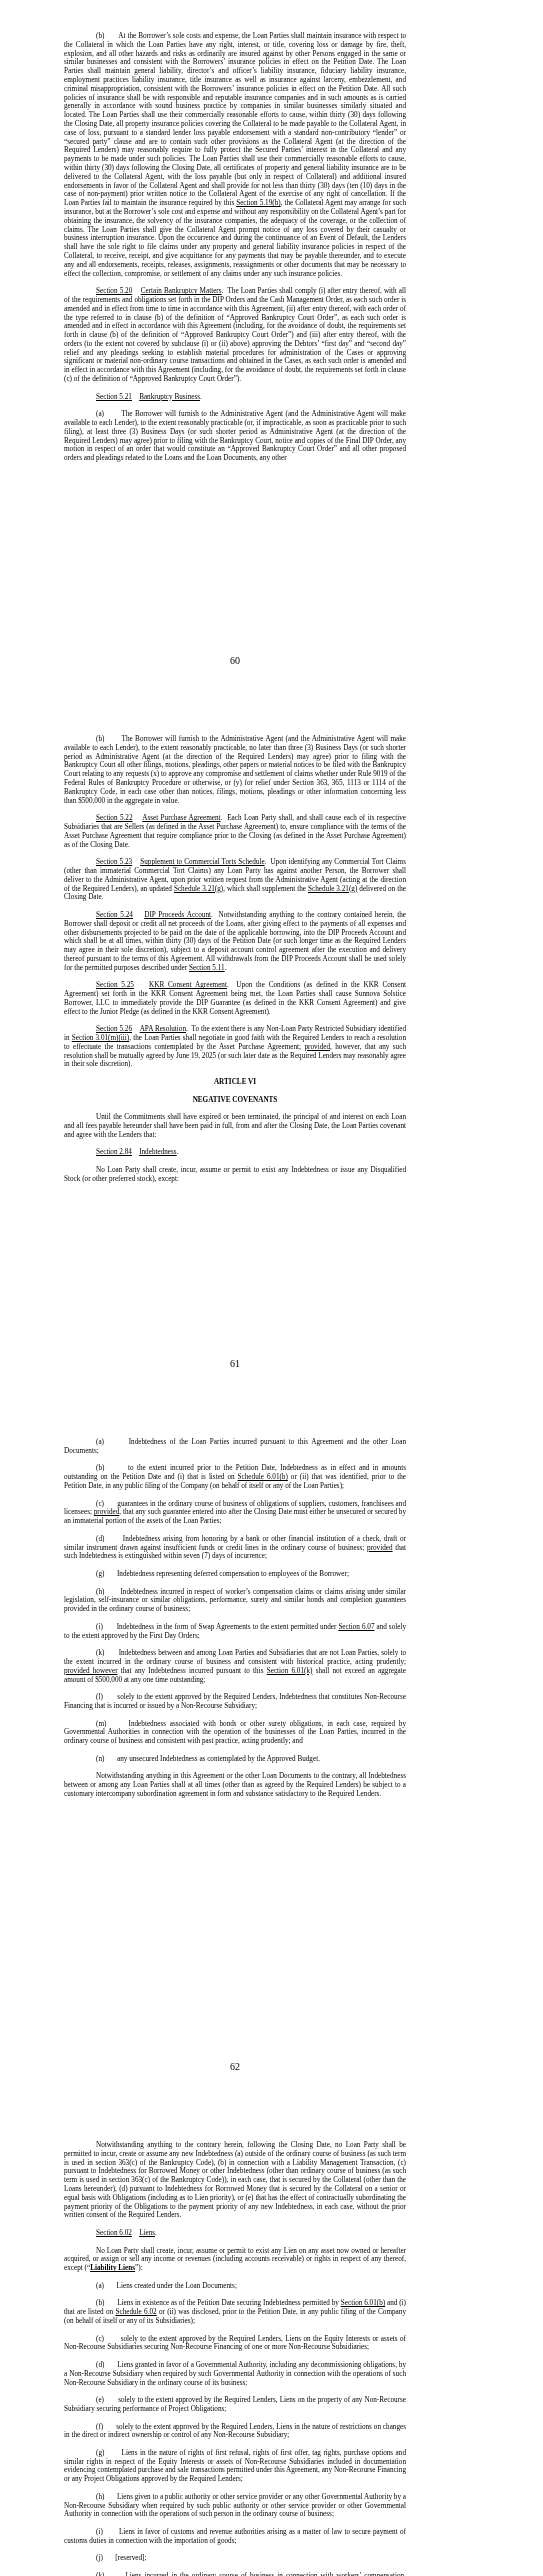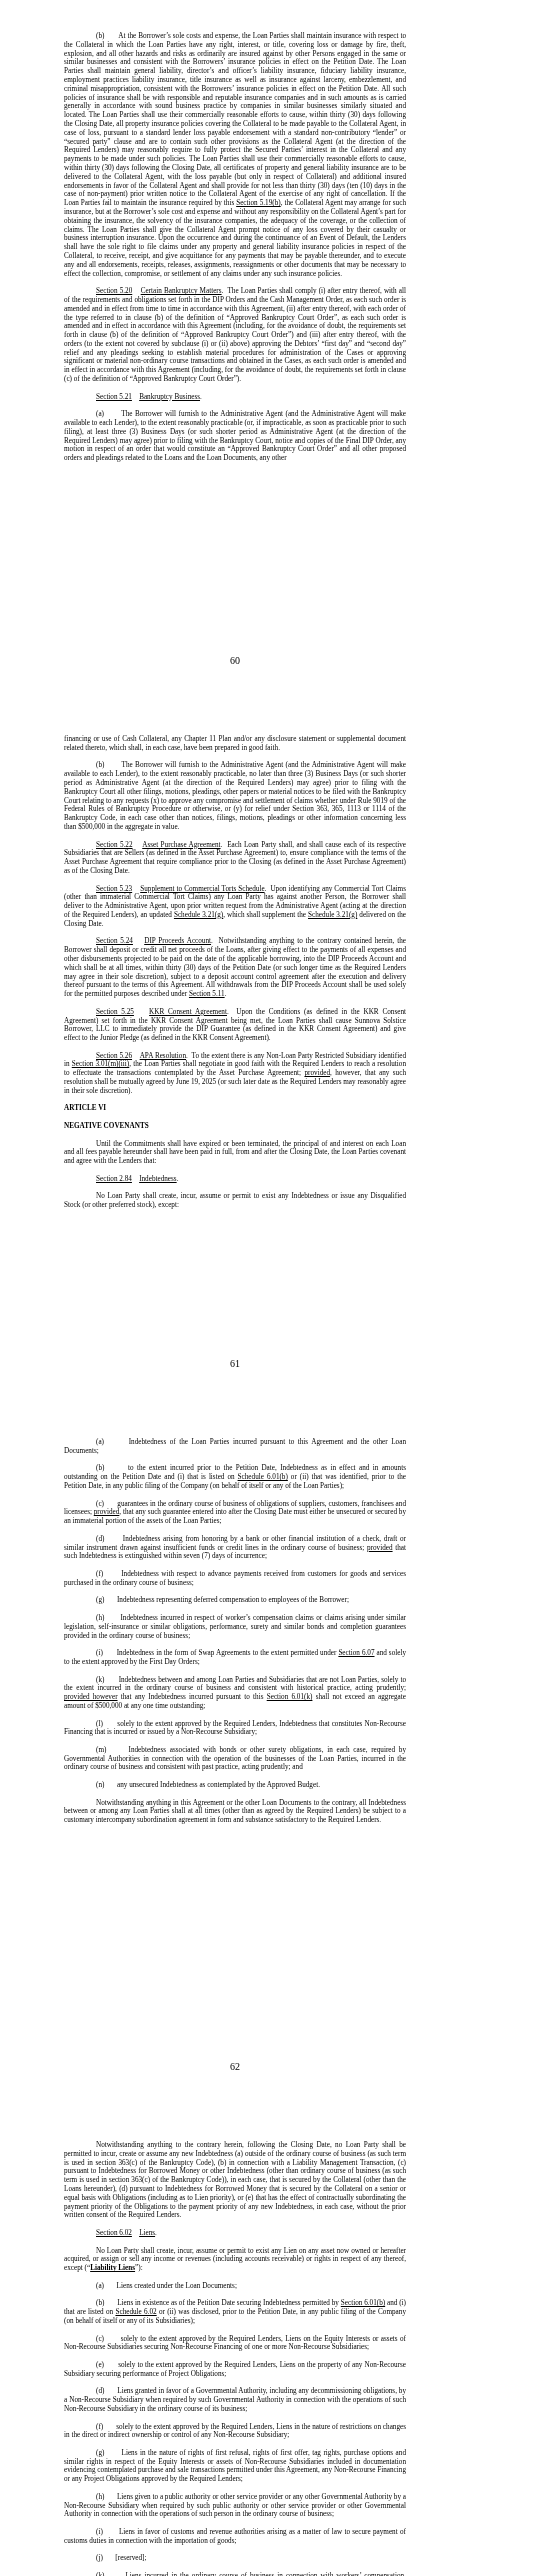--- a/index.html
+++ b/index.html
@@ -16,21 +16,21 @@
     font-size: 7.2px;
     line-height: 8.8px;
     color: #000000;
   }
   .para {
     margin: 0 0 8.8px 0;
     text-align: justify;
     text-indent: 32px;
   }
   .para.noindent { text-indent: 0; }
-  .para.center { text-align: left; text-indent: 0; margin-bottom: 8.8px; }
+  .para.center { text-align: center; text-indent: 0; margin-bottom: 8.8px; }
   .b { font-weight: bold; }
   .u { text-decoration: underline; }
   .i { }
   .page-number {
     position: absolute;
     bottom: 37px;
     left: 0;
     width: 100%;
     text-align: center;
     font-family: "Liberation Serif", "DejaVu Serif", serif;
@@ -46,63 +46,61 @@
       <div class="page-content">
         <p class="para"><span>(b)&nbsp;&nbsp;&nbsp;&nbsp;&nbsp;&nbsp;&nbsp;At the Borrower’s sole costs and expense, the Loan Parties shall maintain insurance with respect to the Collateral in which the Loan Parties have any right, interest, or title, covering loss or damage by fire, theft, explosion, and all other hazards and risks as ordinarily are insured against by other Persons engaged in the same or similar businesses and consistent with the Borrowers’ insurance policies in effect on the Petition Date. The Loan Parties shall maintain general liability, director’s and officer’s liability insurance, fiduciary liability insurance, employment practices liability insurance, title insurance as well as insurance against larceny, embezzlement, and criminal misappropriation, consistent with the Borrowers’ insurance policies in effect on the Petition Date. All such policies of insurance shall be with responsible and reputable insurance companies and in such amounts as is carried generally in accordance with sound business practice by companies in similar businesses similarly situated and located. The Loan Parties shall use their commercially reasonable efforts to cause, within thirty (30) days following the Closing Date, all property insurance policies covering the Collateral to be made payable to the Collateral Agent, in case of loss, pursuant to a standard lender loss payable endorsement with a standard non-contributory “lender” or “secured party” clause and are to contain such other provisions as the Collateral Agent (at the direction of the Required Lenders) may reasonably require to fully protect the Secured Parties’ interest in the Collateral and any payments to be made under such policies. The Loan Parties shall use their commercially reasonable efforts to cause, within thirty (30) days following the Closing Date, all certificates of property and general liability insurance are to be delivered to the Collateral Agent, with the loss payable (but only in respect of Collateral) and additional insured endorsements in favor of the Collateral Agent and shall provide for not less than thirty (30) days (ten (10) days in the case of non-payment) prior written notice to the Collateral Agent of the exercise of any right of cancellation. If the Loan Parties fail to maintain the insurance required by this </span><span class="u">Section 5.19(b)</span><span>, the Collateral Agent may arrange for such insurance, but at the Borrower’s sole cost and expense and without any responsibility on the Collateral Agent’s part for obtaining the insurance, the solvency of the insurance companies, the adequacy of the coverage, or the collection of claims. The Loan Parties shall give the Collateral Agent prompt notice of any loss covered by their casualty or business interruption insurance. Upon the occurrence and during the continuance of an Event of Default, the Lenders shall have the sole right to file claims under any property and general liability insurance policies in respect of the Collateral, to receive, receipt, and give acquittance for any payments that may be payable thereunder, and to execute any and all endorsements, receipts, releases, assignments, reassignments or other documents that may be necessary to effect the collection, compromise, or settlement of any claims under any such insurance policies.</span></p>
         <p class="para"><span class="u">Section 5.20</span><span>&nbsp;&nbsp;&nbsp;&nbsp;</span><span class="u">Certain Bankruptcy Matters</span><span>.&nbsp; The Loan Parties shall comply (i) after entry thereof, with all of the requirements and obligations set forth in the DIP Orders and the Cash Management Order, as each such order is amended and in effect from time to time in accordance with this Agreement, (ii) after entry thereof, with each order of the type referred to in clause (b) of the definition of “Approved Bankruptcy Court Order”, as each such order is amended and in effect in accordance with this Agreement (including, for the avoidance of doubt, the requirements set forth in clause (b) of the definition of “Approved Bankruptcy Court Order”) and (iii) after entry thereof, with the orders (to the extent not covered by subclause (i) or (ii) above) approving the Debtors’ “first day” and “second day” relief and any pleadings seeking to establish material procedures for administration of the Cases or approving significant or material non-ordinary course transactions and obtained in the Cases, as each such order is amended and in effect in accordance with this Agreement (including, for the avoidance of doubt, the requirements set forth in clause (c) of the definition of “Approved Bankruptcy Court Order”).</span></p>
         <p class="para"><span class="u">Section 5.21</span><span>&nbsp;&nbsp;&nbsp;&nbsp;</span><span class="u">Bankruptcy Business</span><span>.</span></p>
         <p class="para"><span>(a)&nbsp;&nbsp;&nbsp;&nbsp;&nbsp;&nbsp;&nbsp;The Borrower will furnish to the Administrative Agent (and the Administrative Agent will make available to each Lender), to the extent reasonably practicable (or, if impracticable, as soon as practicable prior to such filing), at least three (3) Business Days (or such shorter period as Administrative Agent (at the direction of the Required Lenders) may agree) prior to filing with the Bankruptcy Court, notice and copies of the Final DIP Order, any motion in respect of an order that would constitute an “Approved Bankruptcy Court Order” and all other proposed orders and pleadings related to the Loans and the Loan Documents, any other</span></p>
       </div>
       <div class="page-number">60</div>
     </div>
     <div class="page">
       <div class="page-content">
-        <p class="para noindent"><span>financing or use of Cash Collateral, any Chapter 11 Plan and/or any disclosure statement or supplemental document related thereto, which shall, in each case, have been prepared in good faith.</span></p>
         <p class="para"><span>(b)&nbsp;&nbsp;&nbsp;&nbsp;&nbsp;&nbsp;&nbsp;The Borrower will furnish to the Administrative Agent (and the Administrative Agent will make available to each Lender), to the extent reasonably practicable, no later than three (3) Business Days (or such shorter period as Administrative Agent (at the direction of the Required Lenders) may agree) prior to filing with the Bankruptcy Court all other filings, motions, pleadings, other papers or material notices to be filed with the Bankruptcy Court relating to any requests (x) to approve any compromise and settlement of claims whether under Rule 9019 of the Federal Rules of Bankruptcy Procedure or otherwise, or (y) for relief under Section 363, 365, 1113 or 1114 of the Bankruptcy Code, in each case other than notices, filings, motions, pleadings or other information concerning less than $500,000 in the aggregate in value.</span></p>
         <p class="para"><span class="u">Section 5.22</span><span>&nbsp;&nbsp;&nbsp;&nbsp;</span><span class="u">Asset Purchase Agreement</span><span>.&nbsp; Each Loan Party shall, and shall cause each of its respective Subsidiaries that are Sellers (as defined in the Asset Purchase Agreement) to, ensure compliance with the terms of the Asset Purchase Agreement that require compliance prior to the Closing (as defined in the Asset Purchase Agreement) as of the Closing Date.</span></p>
         <p class="para"><span class="u">Section 5.23</span><span>&nbsp;&nbsp;&nbsp;&nbsp;</span><span class="u">Supplement to Commercial Torts Schedule</span><span>.&nbsp; Upon identifying any Commercial Tort Claims (other than immaterial Commercial Tort Claims) any Loan Party has against another Person, the Borrower shall deliver to the Administrative Agent, upon prior written request from the Administrative Agent (acting at the direction of the Required Lenders), an updated </span><span class="u">Schedule 3.21(g)</span><span>, which shall supplement the </span><span class="u">Schedule 3.21(g)</span><span> delivered on the Closing Date.</span></p>
         <p class="para"><span class="u">Section 5.24</span><span>&nbsp;&nbsp;&nbsp;&nbsp;</span><span class="u">DIP Proceeds Account</span><span>.&nbsp; Notwithstanding anything to the contrary contained herein, the Borrower shall deposit or credit all net proceeds of the Loans, after giving effect to the payments of all expenses and other disbursements projected to be paid on the date of the applicable borrowing, into the DIP Proceeds Account and which shall be at all times, within thirty (30) days of the Petition Date (or such longer time as the Required Lenders may agree in their sole discretion), subject to a deposit account control agreement after the execution and delivery thereof pursuant to the terms of this Agreement. All withdrawals from the DIP Proceeds Account shall be used solely for the permitted purposes described under </span><span class="u">Section 5.11</span><span>.</span></p>
         <p class="para"><span class="u">Section 5.25</span><span>&nbsp;&nbsp;&nbsp;&nbsp;</span><span class="u">KKR Consent Agreement</span><span>.&nbsp; Upon the Conditions (as defined in the KKR Consent Agreement) set forth in the KKR Consent Agreement being met, the Loan Parties shall cause Sunnova Solstice Borrower, LLC to immediately provide the DIP Guarantee (as defined in the KKR Consent Agreement) and give effect to the Junior Pledge (as defined in the KKR Consent Agreement).</span></p>
         <p class="para"><span class="u">Section 5.26</span><span>&nbsp;&nbsp;&nbsp;&nbsp;</span><span class="u">APA Resolution</span><span>.&nbsp; To the extent there is any Non-Loan Party Restricted Subsidiary identified in </span><span class="u">Section 3.01(m)(iii)</span><span>, the Loan Parties shall negotiate in good faith with the Required Lenders to reach a resolution to effectuate the transactions contemplated by the Asset Purchase Agreement; </span><span class="u i">provided</span><span>, </span><span class="i">however</span><span>, that any such resolution shall be mutually agreed by June 19, 2025 (or such later date as the Required Lenders may reasonably agree in their sole discretion).</span></p>
         <p class="para center"><span class="b">ARTICLE VI</span></p>
         <p class="para center"><span class="b">NEGATIVE COVENANTS</span></p>
         <p class="para"><span>Until the Commitments shall have expired or been terminated, the principal of and interest on each Loan and all fees payable hereunder shall have been paid in full, from and after the Closing Date, the Loan Parties covenant and agree with the Lenders that:</span></p>
         <p class="para"><span class="u">Section 2.84</span><span>&nbsp;&nbsp;&nbsp;&nbsp;</span><span class="u">Indebtedness</span><span>.</span></p>
         <p class="para"><span>No Loan Party shall create, incur, assume or permit to exist any Indebtedness or issue any Disqualified Stock (or other preferred stock), except:</span></p>
       </div>
       <div class="page-number">61</div>
     </div>
     <div class="page">
       <div class="page-content">
         <p class="para"><span>(a)&nbsp;&nbsp;&nbsp;&nbsp;&nbsp;&nbsp;&nbsp;Indebtedness of the Loan Parties incurred pursuant to this Agreement and the other Loan Documents;</span></p>
         <p class="para"><span>(b)&nbsp;&nbsp;&nbsp;&nbsp;&nbsp;&nbsp;&nbsp;to the extent incurred prior to the Petition Date, Indebtedness as in effect and in amounts outstanding on the Petition Date and (i) that is listed on </span><span class="u">Schedule 6.01(b)</span><span> or (ii) that was identified, prior to the Petition Date, in any public filing of the Company (on behalf of itself or any of the Loan Parties);</span></p>
         <p class="para"><span>(c)&nbsp;&nbsp;&nbsp;&nbsp;&nbsp;&nbsp;&nbsp;guarantees in the ordinary course of business of obligations of suppliers, customers, franchisees and licensees; </span><span class="u i">provided</span><span>, that any such guarantee entered into after the Closing Date must either be unsecured or secured by an immaterial portion of the assets of the Loan Parties;</span></p>
         <p class="para"><span>(d)&nbsp;&nbsp;&nbsp;&nbsp;&nbsp;&nbsp;&nbsp;Indebtedness arising from honoring by a bank or other financial institution of a check, draft or similar instrument drawn against insufficient funds or credit lines in the ordinary course of business; </span><span class="u i">provided</span><span> that such Indebtedness is extinguished within seven (7) days of incurrence;</span></p>
-        <p class="para"><span>(f)&nbsp;&nbsp;&nbsp;&nbsp;&nbsp;&nbsp;&nbsp;Indebtedness with respect to advance payments received from customers for goods and services purchased in the ordinary course of business;</span></p>
         <p class="para"><span>(g)&nbsp;&nbsp;&nbsp;&nbsp;&nbsp;&nbsp;&nbsp;Indebtedness representing deferred compensation to employees of the Borrower;</span></p>
         <p class="para"><span>(h)&nbsp;&nbsp;&nbsp;&nbsp;&nbsp;&nbsp;&nbsp;Indebtedness incurred in respect of worker’s compensation claims or claims arising under similar legislation, self-insurance or similar obligations, performance, surety and similar bonds and completion guarantees provided in the ordinary course of business;</span></p>
         <p class="para"><span>(i)&nbsp;&nbsp;&nbsp;&nbsp;&nbsp;&nbsp;&nbsp;Indebtedness in the form of Swap Agreements to the extent permitted under </span><span class="u">Section 6.07</span><span> and solely to the extent approved by the First Day Orders;</span></p>
         <p class="para"><span>(k)&nbsp;&nbsp;&nbsp;&nbsp;&nbsp;&nbsp;&nbsp;Indebtedness between and among Loan Parties and Subsidiaries that are not Loan Parties, solely to the extent incurred in the ordinary course of business and consistent with historical practice, acting prudently; </span><span class="u i">provided however</span><span> that any Indebtedness incurred pursuant to this </span><span class="u">Section 6.01(k)</span><span> shall not exceed an aggregate amount of $500,000 at any one time outstanding;</span></p>
         <p class="para"><span>(l)&nbsp;&nbsp;&nbsp;&nbsp;&nbsp;&nbsp;&nbsp;solely to the extent approved by the Required Lenders, Indebtedness that constitutes Non-Recourse Financing that is incurred or issued by a Non-Recourse Subsidiary;</span></p>
         <p class="para"><span>(m)&nbsp;&nbsp;&nbsp;&nbsp;&nbsp;&nbsp;Indebtedness associated with bonds or other surety obligations, in each case, required by Governmental Authorities in connection with the operation of the businesses of the Loan Parties, incurred in the ordinary course of business and consistent with past practice, acting prudently; and</span></p>
         <p class="para"><span>(n)&nbsp;&nbsp;&nbsp;&nbsp;&nbsp;&nbsp;&nbsp;any unsecured Indebtedness as contemplated by the Approved Budget.</span></p>
         <p class="para"><span>Notwithstanding anything in this Agreement or the other Loan Documents to the contrary, all Indebtedness between or among any Loan Parties shall at all times (other than as agreed by the Required Lenders) be subject to a customary intercompany subordination agreement in form and substance satisfactory to the Required Lenders.</span></p>
       </div>
       <div class="page-number">62</div>
     </div>
     <div class="page">
       <div class="page-content">
         <p class="para"><span>Notwithstanding anything to the contrary herein, following the Closing Date, no Loan Party shall be permitted to incur, create or assume any new Indebtedness (a) outside of the ordinary course of business (as such term is used in section 363(c) of the Bankruptcy Code), (b) in connection with a Liability Management Transaction, (c) pursuant to Indebtedness for Borrowed Money or other Indebtedness (other than ordinary course of business (as such term is used in section 363(c) of the Bankruptcy Code)), in each case, that is secured by the Collateral (other than the Loans hereunder), (d) pursuant to Indebtedness for Borrowed Money that is secured by the Collateral on a senior or equal basis with Obligations (including as to Lien priority), or (e) that has the effect of contractually subordinating the payment priority of the Obligations to the payment priority of any new Indebtedness, in each case, without the prior written consent of the Required Lenders.</span></p>
         <p class="para"><span class="u">Section 6.02</span><span>&nbsp;&nbsp;&nbsp;&nbsp;</span><span class="u">Liens</span><span>.</span></p>
         <p class="para"><span>No Loan Party shall create, incur, assume or permit to exist any Lien on any asset now owned or hereafter acquired, or assign or sell any income or revenues (including accounts receivable) or rights in respect of any thereof, except (“</span><span class="u b">Liability Liens</span><span>”):</span></p>
         <p class="para"><span>(a)&nbsp;&nbsp;&nbsp;&nbsp;&nbsp;&nbsp;&nbsp;Liens created under the Loan Documents;</span></p>
         <p class="para"><span>(b)&nbsp;&nbsp;&nbsp;&nbsp;&nbsp;&nbsp;&nbsp;Liens in existence as of the Petition Date securing Indebtedness permitted by </span><span class="u">Section 6.01(b)</span><span> and (i) that are listed on </span><span class="u">Schedule 6.02</span><span> or (ii) was disclosed, prior to the Petition Date, in any public filing of the Company (on behalf of itself or any of its Subsidiaries);</span></p>
         <p class="para"><span>(c)&nbsp;&nbsp;&nbsp;&nbsp;&nbsp;&nbsp;&nbsp;solely to the extent approved by the Required Lenders, Liens on the Equity Interests or assets of Non-Recourse Subsidiaries securing Non-Recourse Financing of one or more Non-Recourse Subsidiaries;</span></p>
+        <p class="para"><span>(d)&nbsp;&nbsp;&nbsp;&nbsp;&nbsp;&nbsp;&nbsp;Liens granted in favor of a Governmental Authority, including any decommissioning obligations, by a Non-Recourse Subsidiary when required by such Governmental Authority in connection with the operations of such Non-Recourse Subsidiary in the ordinary course of its business;</span></p>
         <p class="para"><span>(e)&nbsp;&nbsp;&nbsp;&nbsp;&nbsp;&nbsp;&nbsp;solely to the extent approved by the Required Lenders, Liens on the property of any Non-Recourse Subsidiary securing performance of Project Obligations;</span></p>
-        <p class="para"><span>(d)&nbsp;&nbsp;&nbsp;&nbsp;&nbsp;&nbsp;&nbsp;Liens granted in favor of a Governmental Authority, including any decommissioning obligations, by a Non-Recourse Subsidiary when required by such Governmental Authority in connection with the operations of such Non-Recourse Subsidiary in the ordinary course of its business;</span></p>
         <p class="para"><span>(f)&nbsp;&nbsp;&nbsp;&nbsp;&nbsp;&nbsp;&nbsp;solely to the extent approved by the Required Lenders, Liens in the nature of restrictions on changes in the direct or indirect ownership or control of any Non-Recourse Subsidiary;</span></p>
         <p class="para"><span>(g)&nbsp;&nbsp;&nbsp;&nbsp;&nbsp;&nbsp;&nbsp;Liens in the nature of rights of first refusal, rights of first offer, tag rights, purchase options and similar rights in respect of the Equity Interests or assets of Non-Recourse Subsidiaries included in documentation evidencing contemplated purchase and sale transactions permitted under this Agreement, any Non-Recourse Financing or any Project Obligations approved by the Required Lenders;</span></p>
         <p class="para"><span>(h)&nbsp;&nbsp;&nbsp;&nbsp;&nbsp;&nbsp;&nbsp;Liens given to a public authority or other service provider or any other Governmental Authority by a Non-Recourse Subsidiary when required by such public authority or other service provider or other Governmental Authority in connection with the operations of such person in the ordinary course of business;</span></p>
         <p class="para"><span>(i)&nbsp;&nbsp;&nbsp;&nbsp;&nbsp;&nbsp;&nbsp;Liens in favor of customs and revenue authorities arising as a matter of law to secure payment of customs duties in connection with the importation of goods;</span></p>
         <p class="para"><span>(j)&nbsp;&nbsp;&nbsp;&nbsp;&nbsp;&nbsp;&nbsp;[reserved];</span></p>
         <p class="para"><span>(k)&nbsp;&nbsp;&nbsp;&nbsp;&nbsp;&nbsp;&nbsp;Liens incurred in the ordinary course of business in connection with workers’ compensation, unemployment insurance and other types of social security, or to secure the performance of tenders, statutory obligations, surety and appeal bonds, bids, leases, government contracts, trade contracts, performance and return-</span></p>
       </div>
     </div>
   </div>
 

